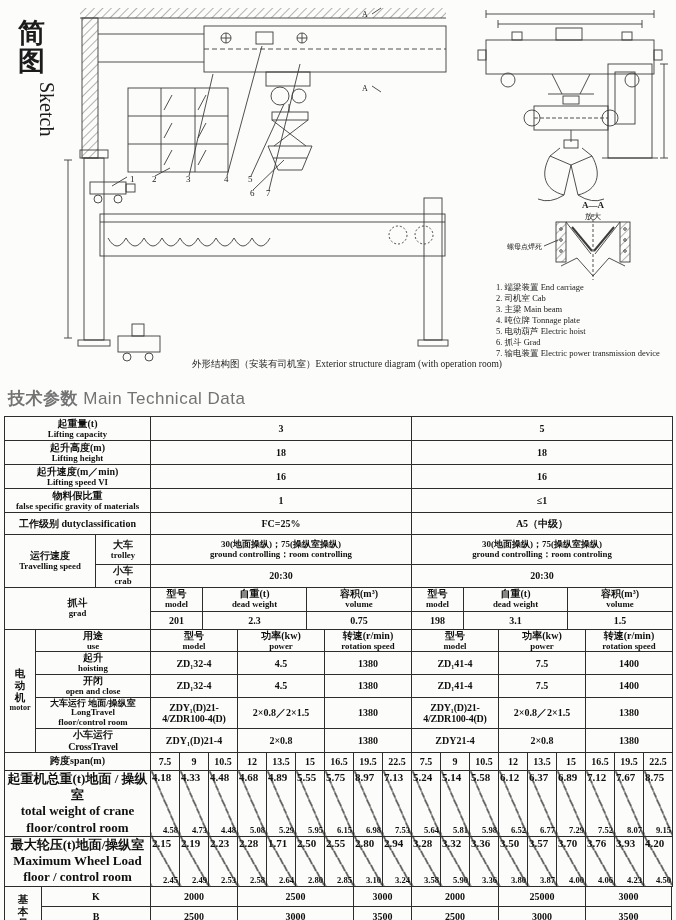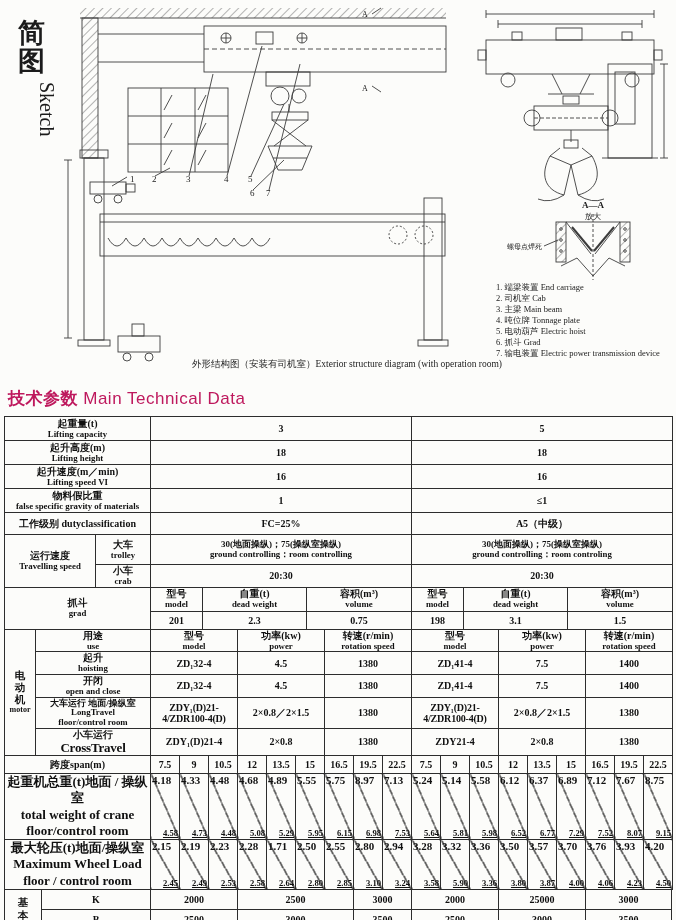--- a/index.html
+++ b/index.html
@@ -1,39 +1,39 @@
 <!DOCTYPE html>
 <html><head>
 <meta charset="utf-8">
 <style>
   html,body{margin:0;padding:0;}
   body{width:676px;height:920px;background:#fcfcfa;overflow:hidden;
        font-family:"Liberation Serif",serif;color:#151515;}
   .sketch-wrap{position:relative;width:676px;height:378px;}
   .heading{margin:9px 0 6px 8px;font-family:"Liberation Sans",sans-serif;
-           font-size:17px;color:#be185d;letter-spacing:.5px;}
+           font-size:17px;color:#737373;letter-spacing:.5px;}
   .heading .hz{font-weight:bold;}
   .tables{margin-left:4px;}
   table.dt{border-collapse:collapse;table-layout:fixed;width:668px;}
   table.dt + table.dt{margin-top:-1px;}
   .dt td{border:1px solid #2d2d2d;text-align:center;vertical-align:middle;
          padding:0 1px;font-weight:bold;font-size:10px;color:#101010;overflow:hidden;}
   .zh{display:block;font-size:10px;line-height:1.2;}
   .en{display:block;font-size:8.8px;line-height:1.1;}
   .one{font-size:11px;}
-  .sm{font-size:13px;letter-spacing:-0.2px;}
+  .sm{font-size:10px;letter-spacing:-0.2px;}
   .md{font-size:9px;}
   .vcell .vzh{display:inline-block;width:13px;font-size:10.5px;line-height:1.15;word-break:break-all;}
   .vcell .en{font-size:8px;}
   .lbl3 span{display:block;font-size:13px;line-height:1.25;}
   .spanv{font-size:9.5px;}
   td.diag{position:relative;padding:0;
     background:linear-gradient(to top right,rgba(0,0,0,0) calc(50% - .6px),#2d2d2d calc(50% - .6px),#2d2d2d calc(50% + .6px),rgba(0,0,0,0) calc(50% + .6px));}
   td.diag .t{position:absolute;top:0;left:1px;font-size:11px;}
-  td.diag .b{position:absolute;bottom:1px;right:1px;font-size:8.6px;text-decoration:underline;}
+  td.diag .b{position:absolute;bottom:1px;right:1px;font-size:8.6px;}
   svg text{font-family:"Liberation Serif",serif;}
 </style>
 </head>
 <body>
 
 <div class="sketch-wrap">
 <svg width="676" height="378" viewBox="0 0 676 378">
   <defs>
     <pattern id="hatch" width="6" height="6" patternUnits="userSpaceOnUse" patternTransform="rotate(45)">
       <line x1="0" y1="0" x2="0" y2="6" stroke="#6a6a6a" stroke-width="1"></line>

